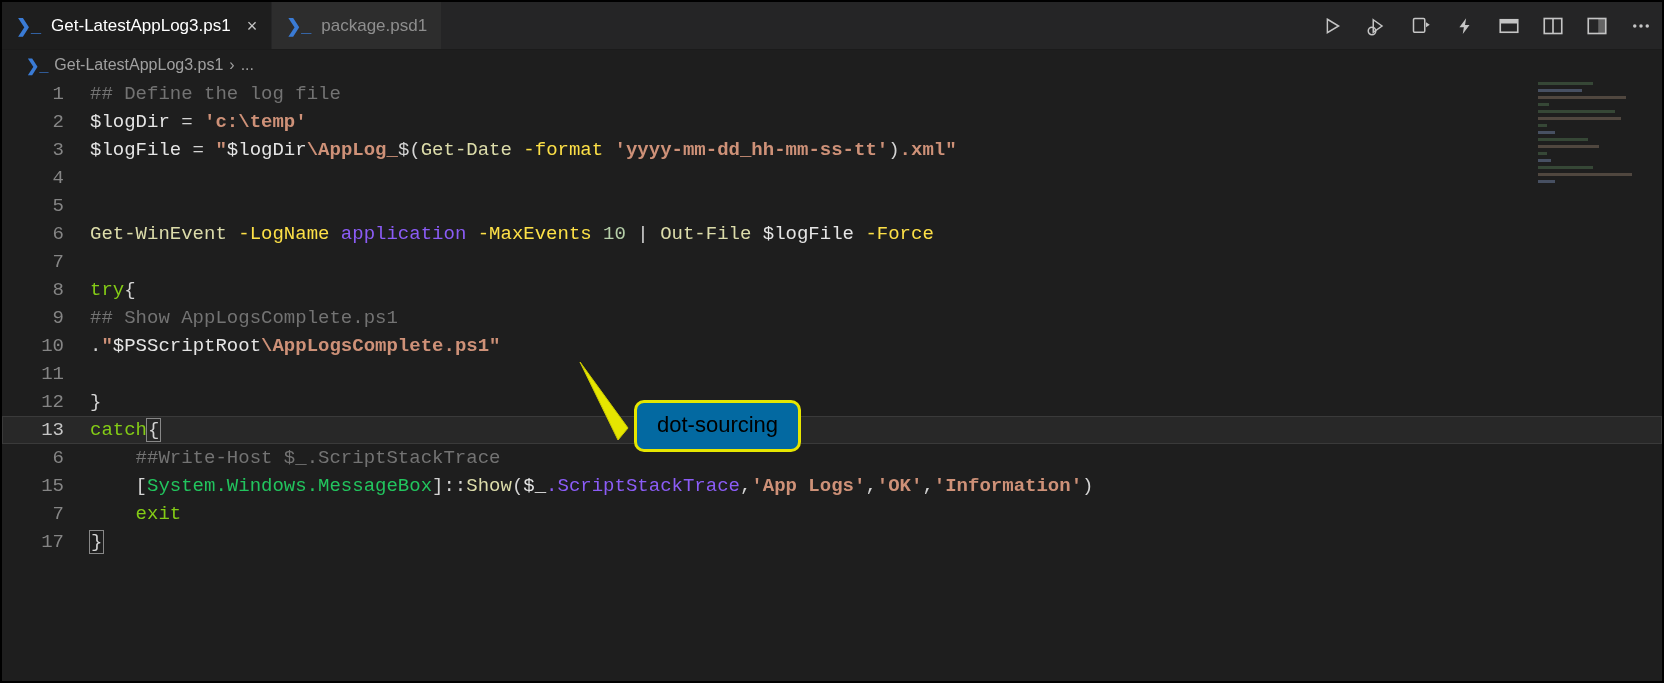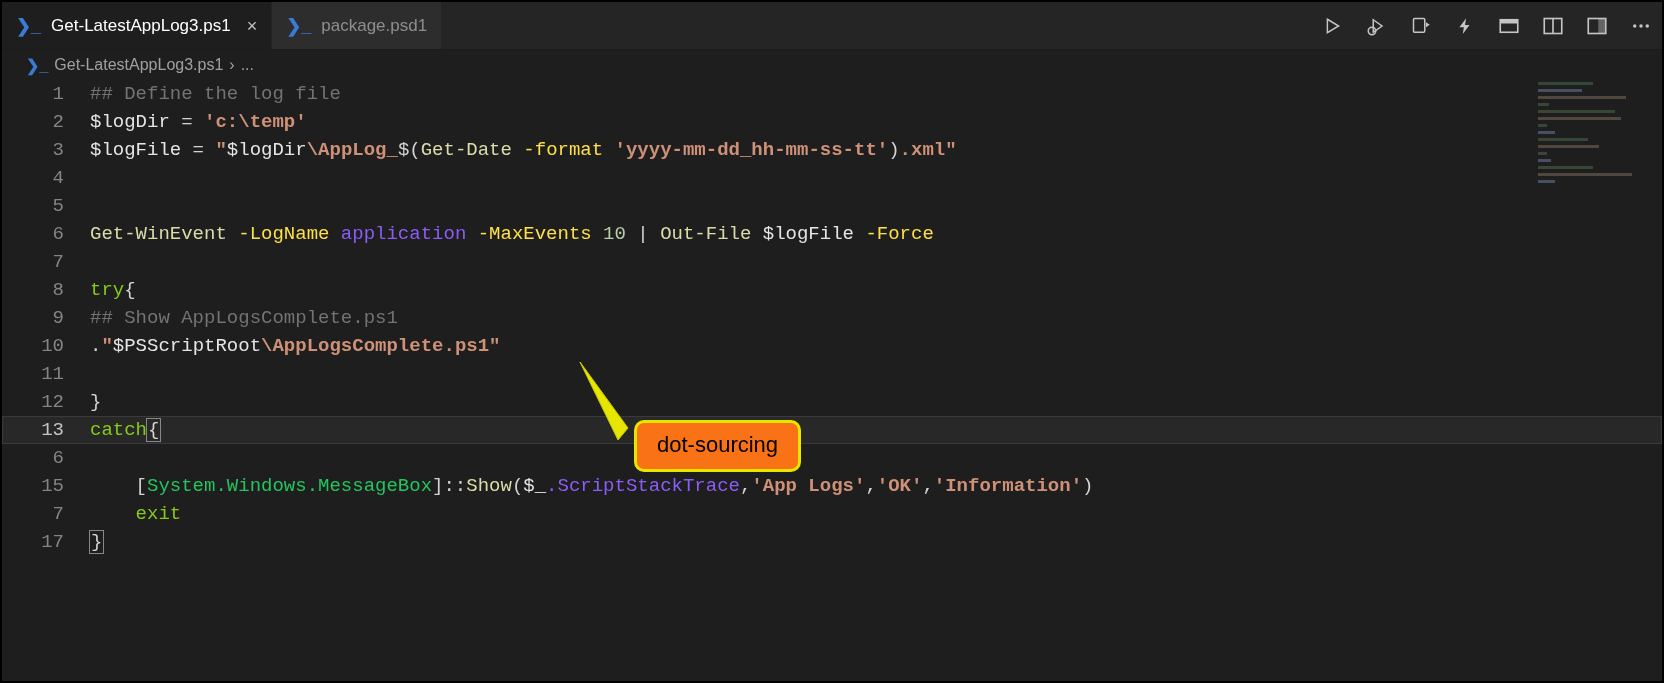--- a/index.html
+++ b/index.html
@@ -119,29 +119,29 @@
   .callout {
     position: absolute;
     left: 578px;
     top: 282px;
     display: flex;
     align-items: flex-start;
     pointer-events: none;
   }
   .callout svg { overflow: visible; }
   .callout .bubble {
-    background: #f97316;
+    background: #0369a1;
     color: #000000;
     border: 3px solid #e6e600;
     border-radius: 10px;
     padding: 8px 20px 10px 20px;
     font-family: "Segoe UI", Arial, sans-serif;
     font-size: 22px;
     margin-left: -6px;
-    margin-top: 58px;
+    margin-top: 38px;
   }
   
   .minimap {
     position: absolute;
     right: 14px;
     top: 80px;
     width: 110px;
     height: 110px;
     opacity: 0.55;
   }
@@ -271,20 +271,21 @@
   <div class="line">
       <div class="gutter">12</div>
       <div class="code"><span class="c-brace">}</span></div>
     </div>
   <div class="line highlight">
       <div class="gutter">13</div>
       <div class="code"><span class="c-kw">catch</span><span class="c-brace box-brace">{</span></div>
     </div>
   <div class="line">
       <div class="gutter">6</div>
+      <div class="code"><span>    </span><span class="c-comment">##Write-Host $_.ScriptStackTrace</span></div>
     </div>
   <div class="line">
       <div class="gutter">15</div>
       <div class="code"><span>    </span><span class="c-op">[</span><span class="c-type">System.Windows.MessageBox</span><span class="c-op">]::</span><span class="c-cmd">Show</span><span class="c-op">(</span><span class="c-var">$_</span><span class="c-white">.ScriptStackTrace</span><span class="c-op">,</span><span class="c-str">'App Logs'</span><span class="c-op">,</span><span class="c-str">'OK'</span><span class="c-op">,</span><span class="c-str">'Information'</span><span class="c-op">)</span></div>
     </div>
   <div class="line">
       <div class="gutter">7</div>
       <div class="code"><span>    </span><span class="c-kw">exit</span></div>
     </div>
   <div class="line">

